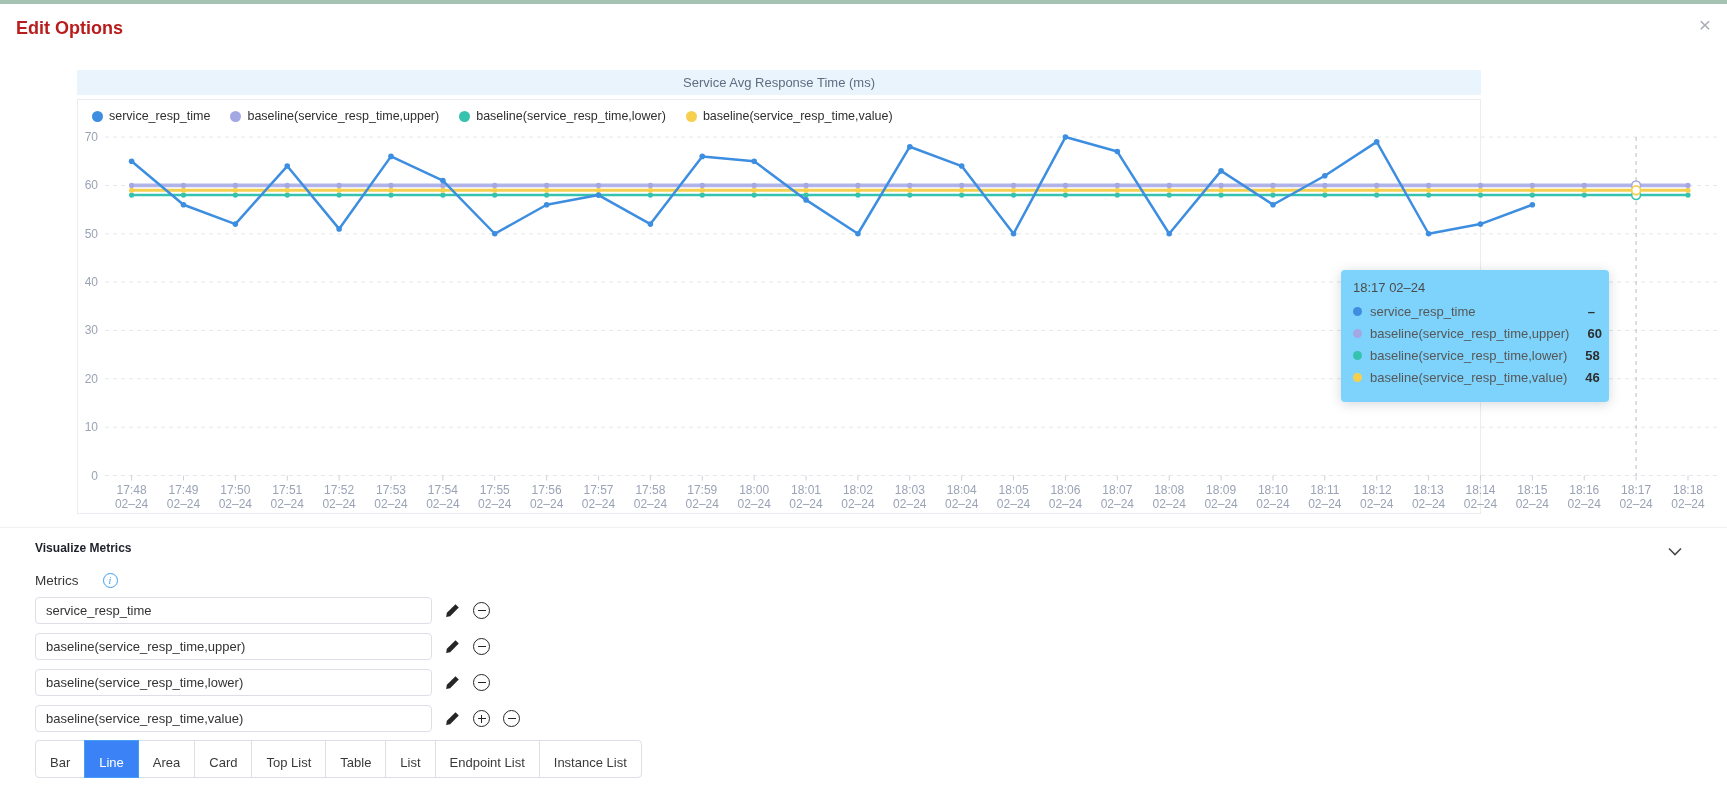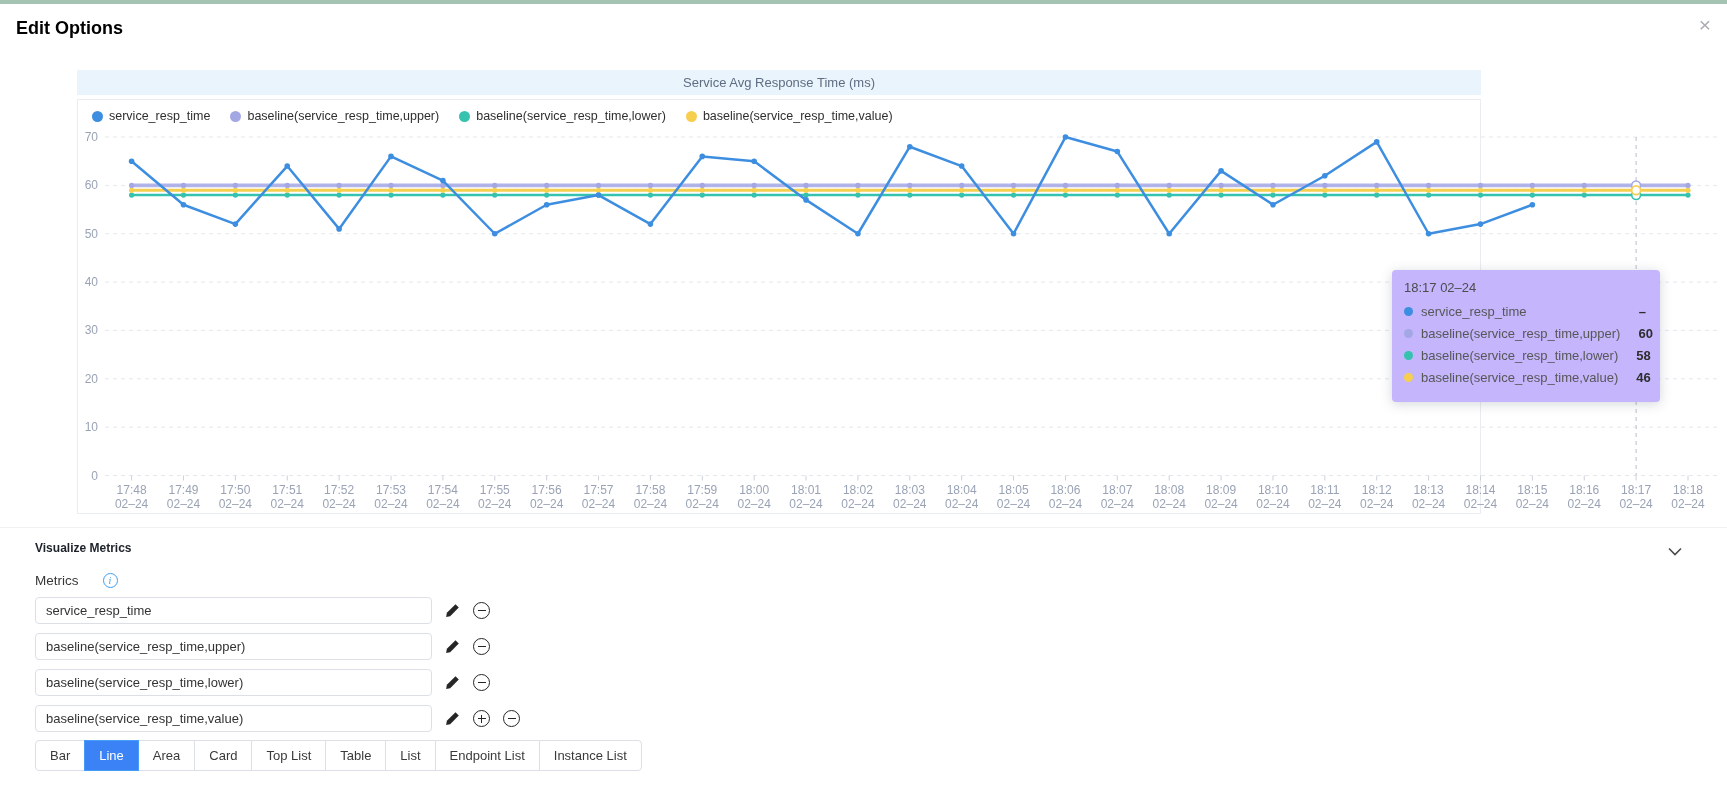--- a/index.html
+++ b/index.html
@@ -7,21 +7,21 @@
   body {
     width:1727px; height:806px;
     background:#ffffff;
     border-top:4px solid #a4c3b2;
     font-family:"Liberation Sans", sans-serif;
     position:relative;
     color:#333;
   }
   .edit-title {
     position:absolute; left:16px; top:14px;
-    font-size:18px; font-weight:600; color:#000000;
+    font-size:18px; font-weight:600; color:#b91c1c;
   }
   .close-x {
     position:absolute; right:16px; top:10px;
     font-size:21px; color:#a9adb3; cursor:pointer; line-height:1;
     font-weight:400;
   }
   
   .chart-panel { position:absolute; left:37px; top:66px; width:1444px;padding-left:40px; }
   .chart-title-bar {
     background:#eaf4fd; color:#5e6d82;
@@ -36,22 +36,22 @@
     position:absolute; top:9px; left:14px;
     display:flex; gap:20px; align-items:center;
     font-size:12.5px; color:#2f2f2f; z-index:3;
   }
   .legend-item { display:flex; align-items:center; gap:6px; cursor:pointer; }
   .legend-dot { width:11px; height:11px; border-radius:50%; display:inline-block; }
   svg.plot { position:absolute; left:0; top:0; display:block; }
   .axis-text { fill:#9aa3b5; font-size:12px; font-family:"Liberation Sans",sans-serif; }
   
   .tooltip {
-    position:absolute; left:1314px; top:170px; width:268px;
-    background:#c4b5fd; border-radius:4px; z-index:4;
+    position:absolute; left:1263px; top:170px; width:268px;
+    background:#7dd3fc; border-radius:4px; z-index:4;
     box-shadow:0 2px 12px rgba(60,70,90,.22);
     padding:10px 14px 10px 12px; font-size:13px; color:#4c4c4c;
   }
   .tooltip-header { margin-bottom:9px; color:#4c4c4c; }
   .tooltip-row { display:flex; align-items:center; margin:7px 0; }
   .tooltip-row .dot { width:9px; height:9px; border-radius:50%; flex:0 0 9px; }
   .tooltip-row .name { margin-left:8px; color:#575757; }
   .tooltip-row .val  { margin-left:auto; font-weight:700; color:#2e2e2e; padding-left:18px; }
   .section-divider {
     position:absolute; left:0; top:523px; width:1727px;
@@ -78,21 +78,21 @@
   .icon-btn { margin-left:13px; display:inline-flex; align-items:center; cursor:pointer; }
   .circle-btn {
     width:17px; height:17px; border:1.6px solid #262626; border-radius:50%;
     display:inline-flex; align-items:center; justify-content:center; position:relative;
   }
   .circle-btn .h { width:8px; height:1.6px; background:#262626; }
   .circle-btn .v { width:1.6px; height:8px; background:#262626; position:absolute; }
   .viz-label { margin-top:16px; font-size:13.5px; color:#383838; }
   .viz-group { margin-top:8px; display:inline-flex; }
   .viz-btn {
-    height:31px; padding:0 14px; background:#fff; border:1px solid #dcdfe6;
+    height:38px; padding:7px 14px; background:#fff; border:1px solid #dcdfe6;
     font-size:13px; color:#3a3a3a; margin-left:-1px; cursor:pointer;
     font-family:"Liberation Sans", sans-serif; line-height:29px;
   }
   .viz-btn:first-child { border-radius:4px 0 0 4px; margin-left:0; }
   .viz-btn:last-child { border-radius:0 4px 4px 0; }
   .viz-btn.active { background:#3b82f6; border-color:#459df5; color:#fff; position:relative; z-index:1; }
 </style>
 </head>
 <body>
 

